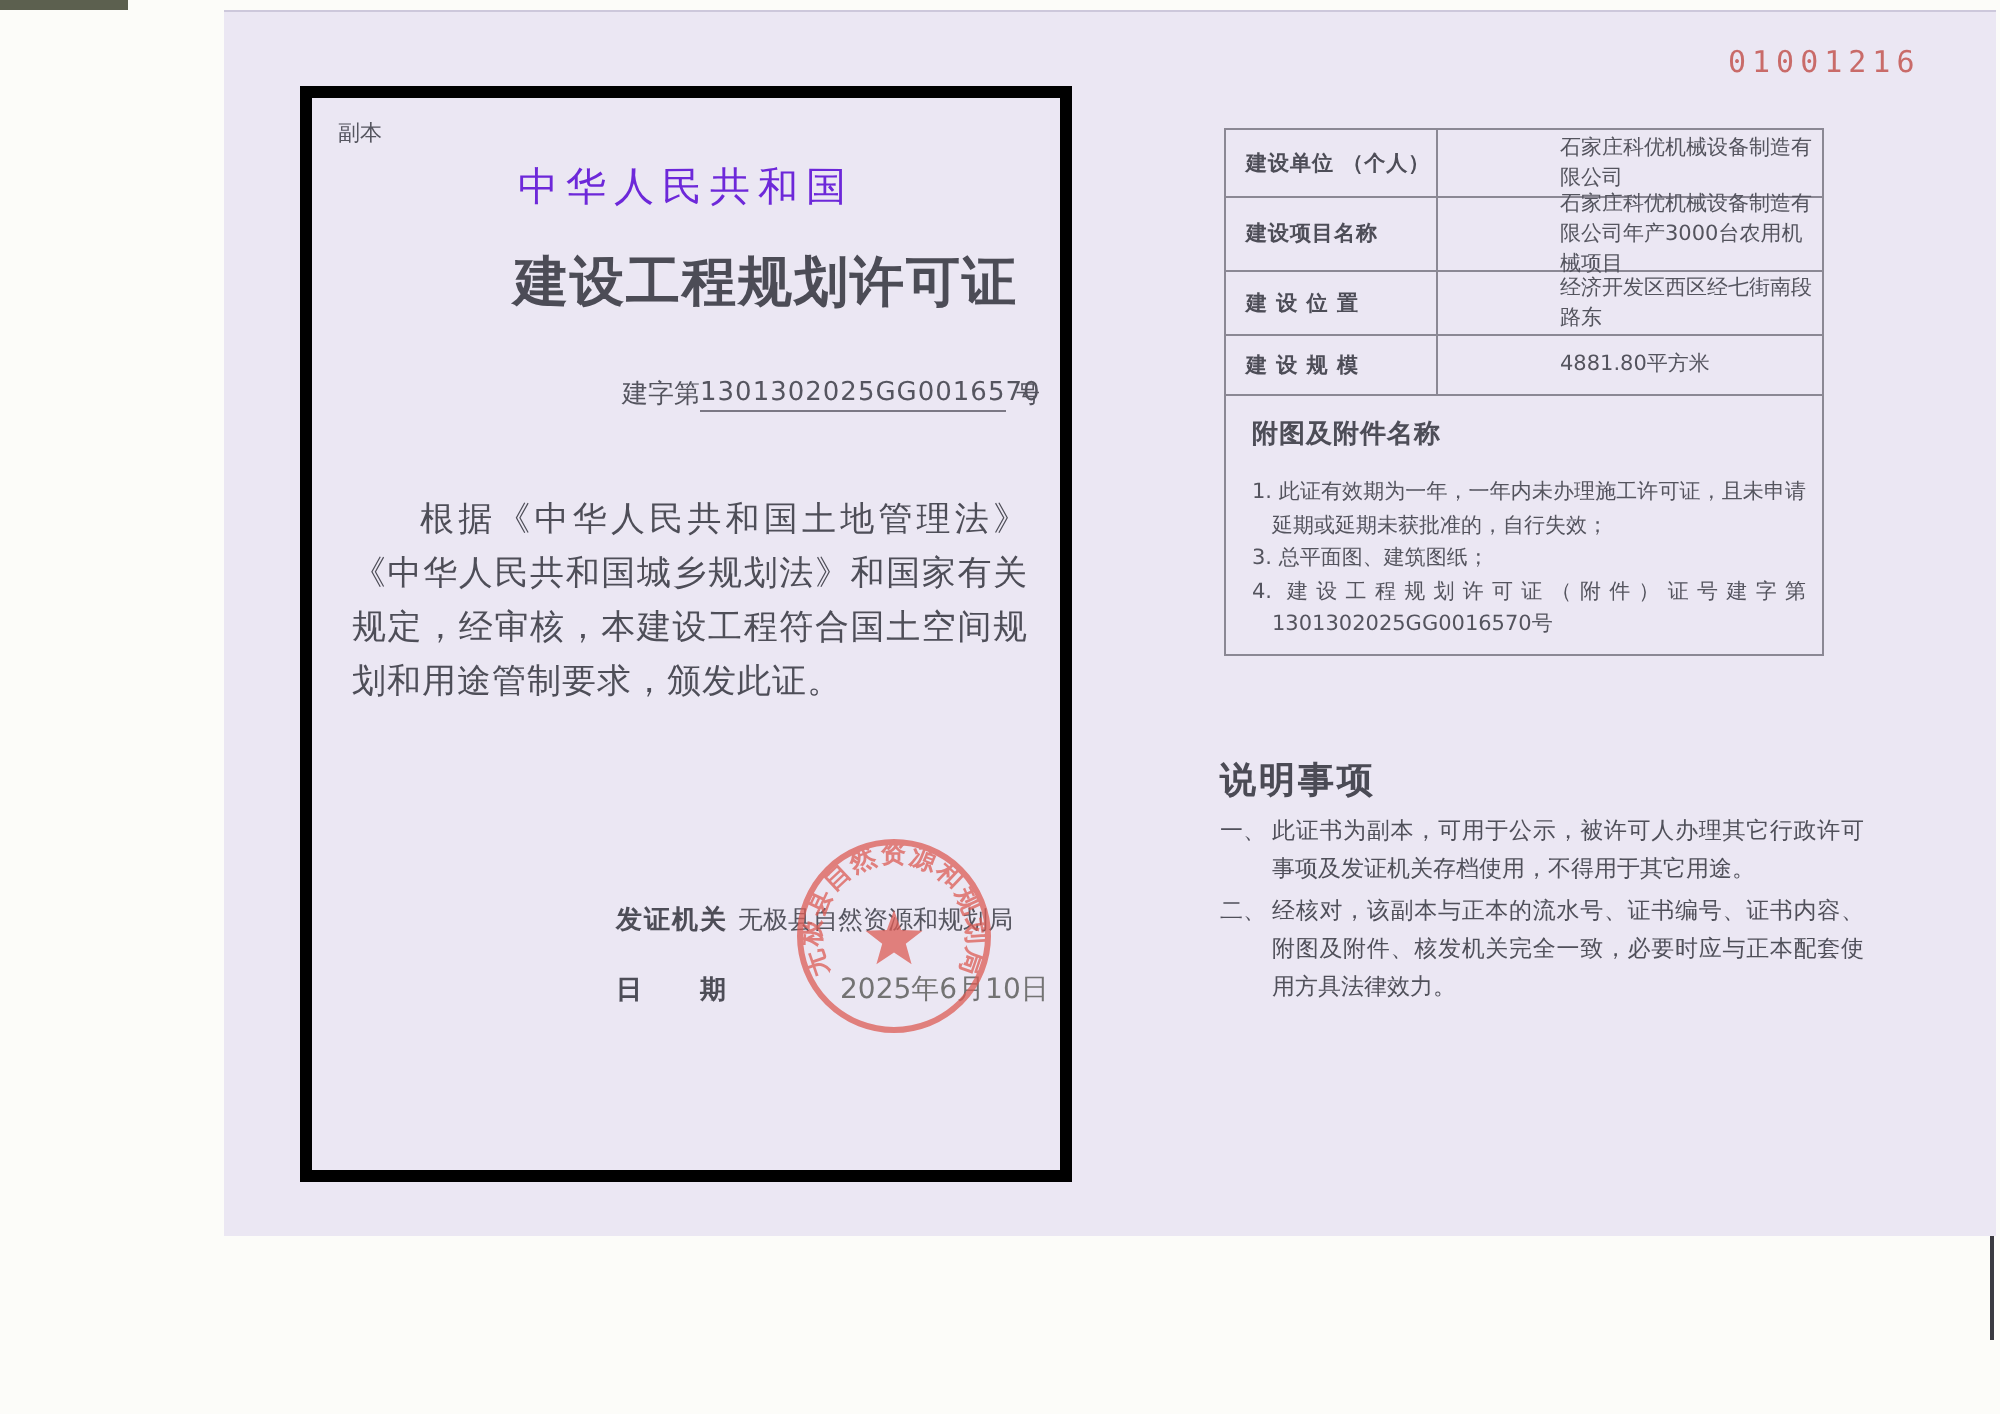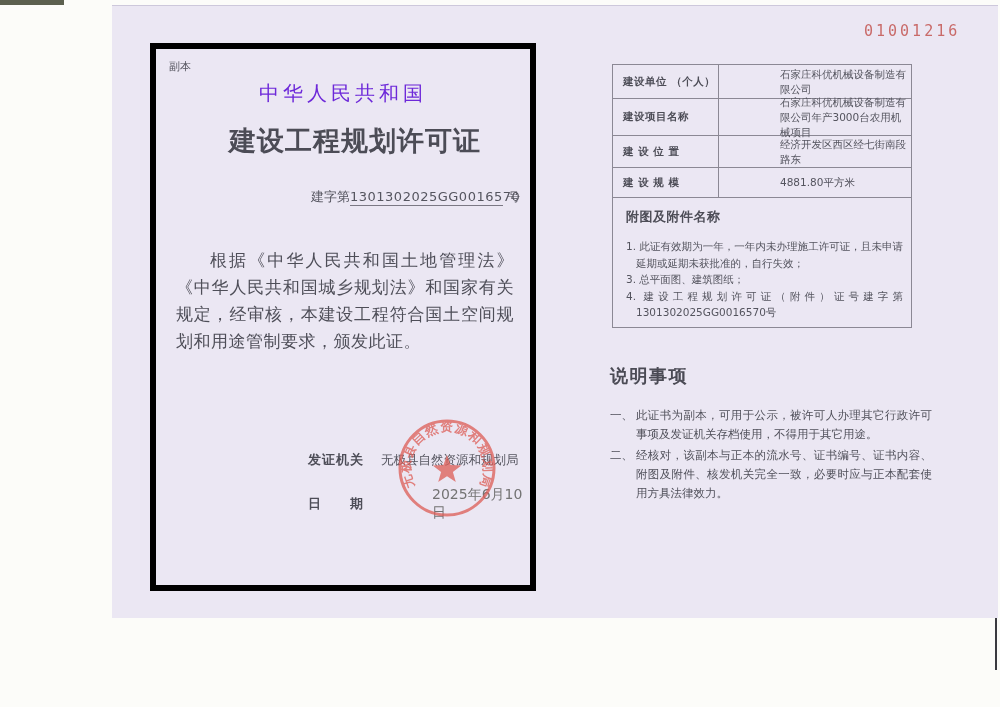--- a/index.html
+++ b/index.html
@@ -33,40 +33,40 @@
     position:absolute;left:38px;top:37px;width:374px;height:536px;
     border:6px solid #000000;
   }
   .copy-label{position:absolute;left:13px;top:10px;font-size:11px;color:#55555f;}
   .country{
     position:absolute;left:0;top:31px;width:100%;text-align:center;
     font-family:"DejaVu Serif","Liberation Serif",serif;
     font-size:20px;letter-spacing:4px;color:#6d28d9;
   }
   .cert-title{
-    position:absolute;left:12px;top:74px;width:100%;text-align:center;
-    font-size:27px;font-weight:700;letter-spacing:1px;color:#4c4c56;
+    position:absolute;left:0;top:74px;width:100%;text-align:center;
+    font-size:27px;font-weight:700;letter-spacing:1px;color:#4c4c56;padding-left:40px;
   }
   .cert-no{
     position:absolute;left:155px;top:139px;display:flex;align-items:flex-end;
   }
   .cert-no .prefix{font-size:13px;color:#54545e;}
   .cert-no .num{
     display:inline-block;width:153px;text-align:center;
     border-bottom:1px solid #7b7884;font-size:13px;letter-spacing:0.5px;
     color:#55555f;padding-bottom:1px;
   }
   .cert-no .suffix{font-size:12px;margin-left:5px;color:#54545e;}
   .cert-body{
     position:absolute;left:20px;top:198px;width:338px;margin:0;
     font-size:17px;line-height:27px;text-align:justify;text-indent:2em;
     color:#4e4e58;letter-spacing:0.5px;
   }
   .issuer-row,.date-row{
-    position:absolute;left:152px;display:flex;align-items:center;gap:12px;
+    position:absolute;left:152px;display:flex;align-items:center;
   }
   .issuer-row{top:402px;}
   .date-row{top:437px;}
   .field-label{font-size:13px;font-weight:700;letter-spacing:1px;color:#4d4d57;white-space:pre;}
   .issuer-row .field-value{font-size:12.5px;margin-left:5px;color:#55555f;}
   .date-row .field-value{font-size:14px;margin-left:56px;color:#737373;}
   .seal{
     position:absolute;left:239px;top:367px;width:104px;height:104px;
     opacity:0.74;pointer-events:none;
   }
@@ -88,21 +88,21 @@
   .r1{height:34px;} .r2{height:37px;} .r3{height:32px;} .r4{height:30px;}
   .attach{padding:10px 8px 0 13px;}
   .attach-label{font-size:13px;font-weight:700;color:#4d4d57;letter-spacing:0.5px;}
   .attach-list{margin-top:12px;}
   .attach-item{
     font-size:10.5px;color:#54545e;line-height:16.5px;
     padding-left:10px;text-indent:-10px;text-align:justify;
   }
   
   .notes-title{
-    position:absolute;left:498px;top:358px;
+    position:absolute;left:498px;top:372px;
     font-size:18px;font-weight:700;letter-spacing:1.5px;color:#4b4b55;
   }
   .notes{position:absolute;left:498px;top:400px;width:322px;}
   .note-item{display:flex;margin-bottom:2px;}
   .note-marker{width:26px;flex:none;font-size:11.5px;line-height:19px;color:#50505a;}
   .note-text{
     flex:1;font-size:11.5px;line-height:19px;text-align:justify;color:#50505a;
   }
 </style>
 </head>

